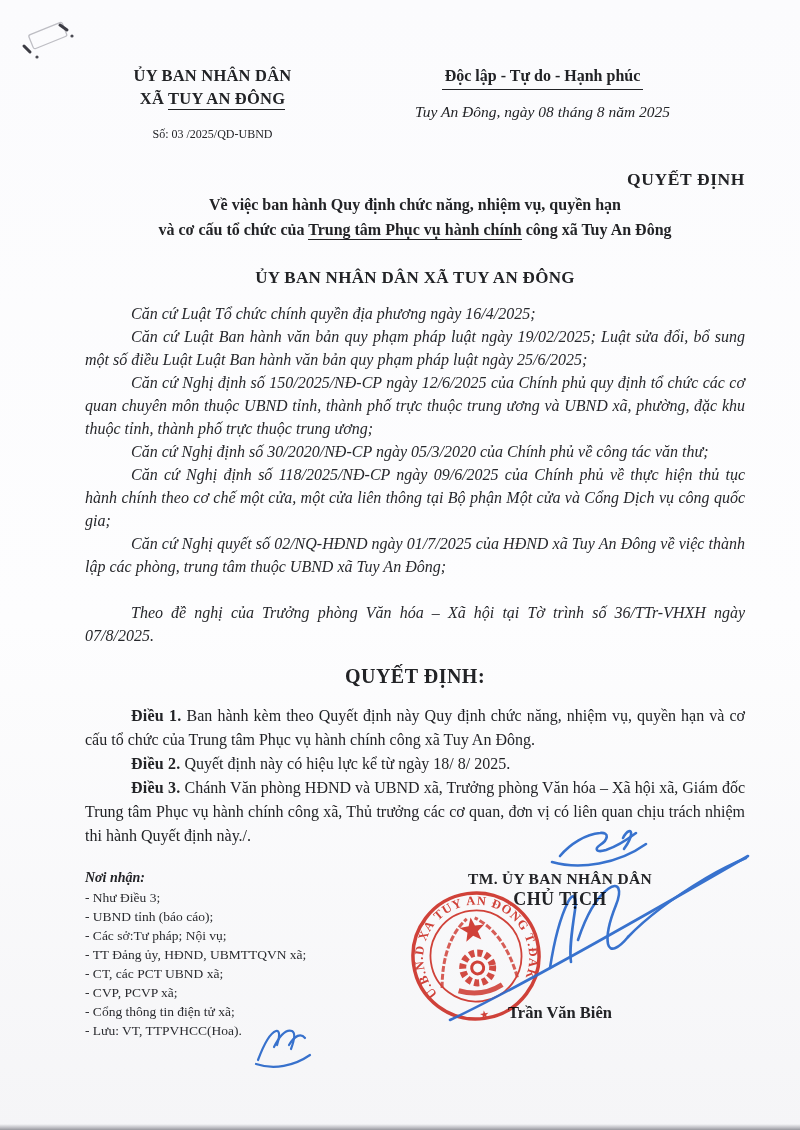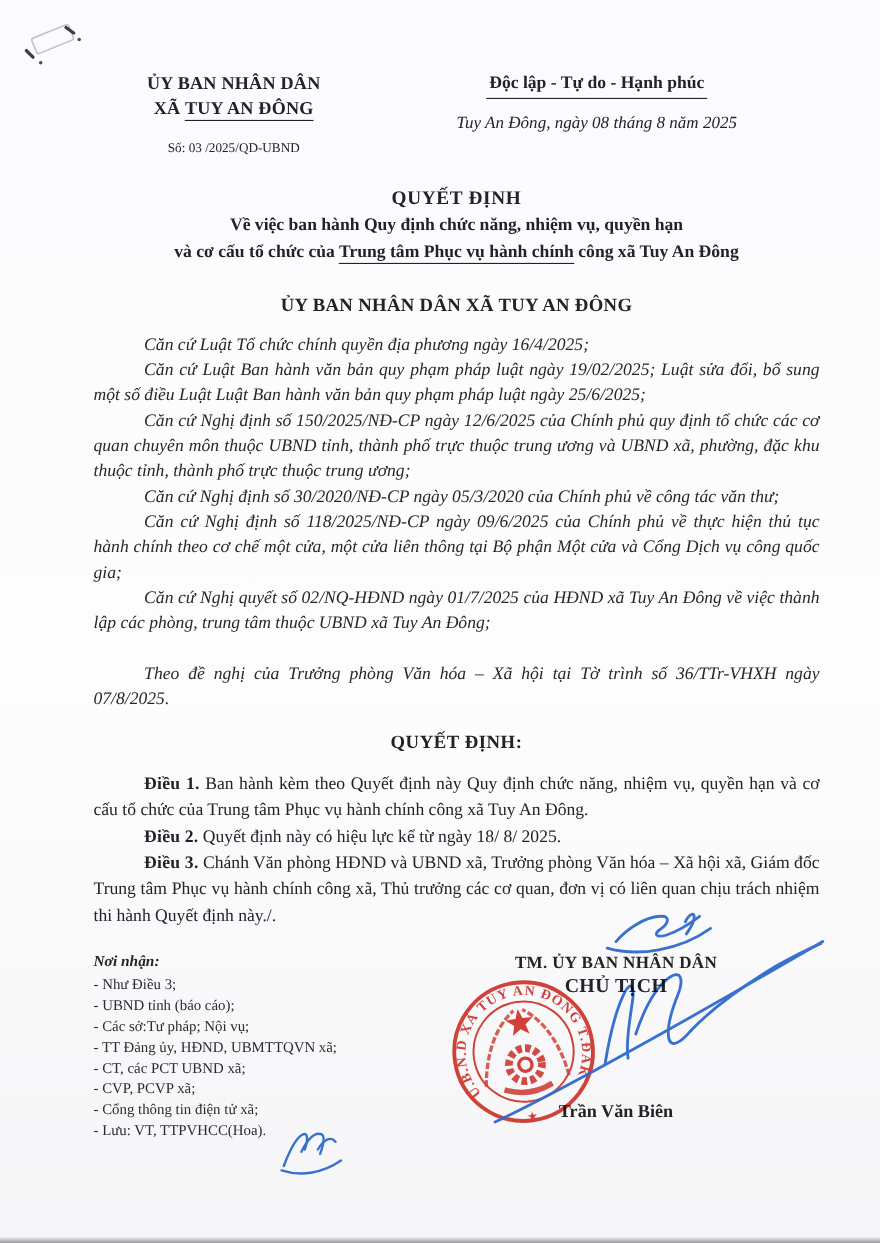--- a/index.html
+++ b/index.html
@@ -17,32 +17,32 @@
   .header-right { flex:1; text-align:center; }
   .h-bold { font-weight:bold; font-size:16.5px; line-height:23px; letter-spacing:.2px;text-align:center; }
   .h-bold-big { font-weight:bold; font-size:17px; line-height:24px; letter-spacing:.3px; }
   .u-span { border-bottom:1.5px solid #222326; padding-bottom:1px; }
   .motto { font-weight:bold; font-size:16px; margin-top:3px; }
   .motto span { display:inline-block; border-bottom:1.5px solid #222326; padding:0 3px 4px; }
   .doc-number { font-size:12px; margin-top:17px; }
   .dateline { font-style:italic; font-size:15.5px; margin-top:13px; }
   
   .title-block { text-align:center; margin-top:24px; }
-  .doc-title { font-weight:bold; font-size:17.5px; letter-spacing:.6px; line-height:26px; }
+  .doc-title { font-weight:bold; font-size:17.5px; letter-spacing:.6px; line-height:26px;text-align:right; }
   .doc-sub { font-weight:bold; font-size:16px; line-height:25px; }
   .doc-sub .u { border-bottom:1.6px solid #222326; padding-bottom:1px; }
   .authority-heading { text-align:center; font-weight:bold; font-size:17px; letter-spacing:.3px; margin-top:26px; }
   
   .preamble { margin-top:14px; }
   .preamble p {
     font-style:italic; font-size:16px; line-height:23px;
     text-align:justify; text-indent:46px; color:#26272b;
   }
   .preamble p.last { margin-top:23px; }
-  .decide-heading { text-align:center; font-weight:bold; font-size:17px; letter-spacing:.5px; margin:18px 0 16px; }
+  .decide-heading { text-align:center; font-weight:bold; font-size:20px; letter-spacing:.5px; margin:18px 0 16px; }
   
   .articles p { font-size:16px; line-height:24px; text-align:justify; text-indent:46px; }
   .articles b { letter-spacing:.2px; }
   
   .footer { position:relative; margin-top:20px; height:230px; }
   .recipients { position:absolute; left:0; top:0; width:330px; }
   .recipients-title { font-weight:bold; font-style:italic; font-size:14px; line-height:20px; }
   .recipients-item { font-size:13.5px; line-height:19px; color:#2a2b2f; }
   .sig-block { position:absolute; left:310px; right:20px; top:0; text-align:center; }
   .sig-line1 { font-weight:bold; font-size:15.5px; letter-spacing:.3px; line-height:21px; }

